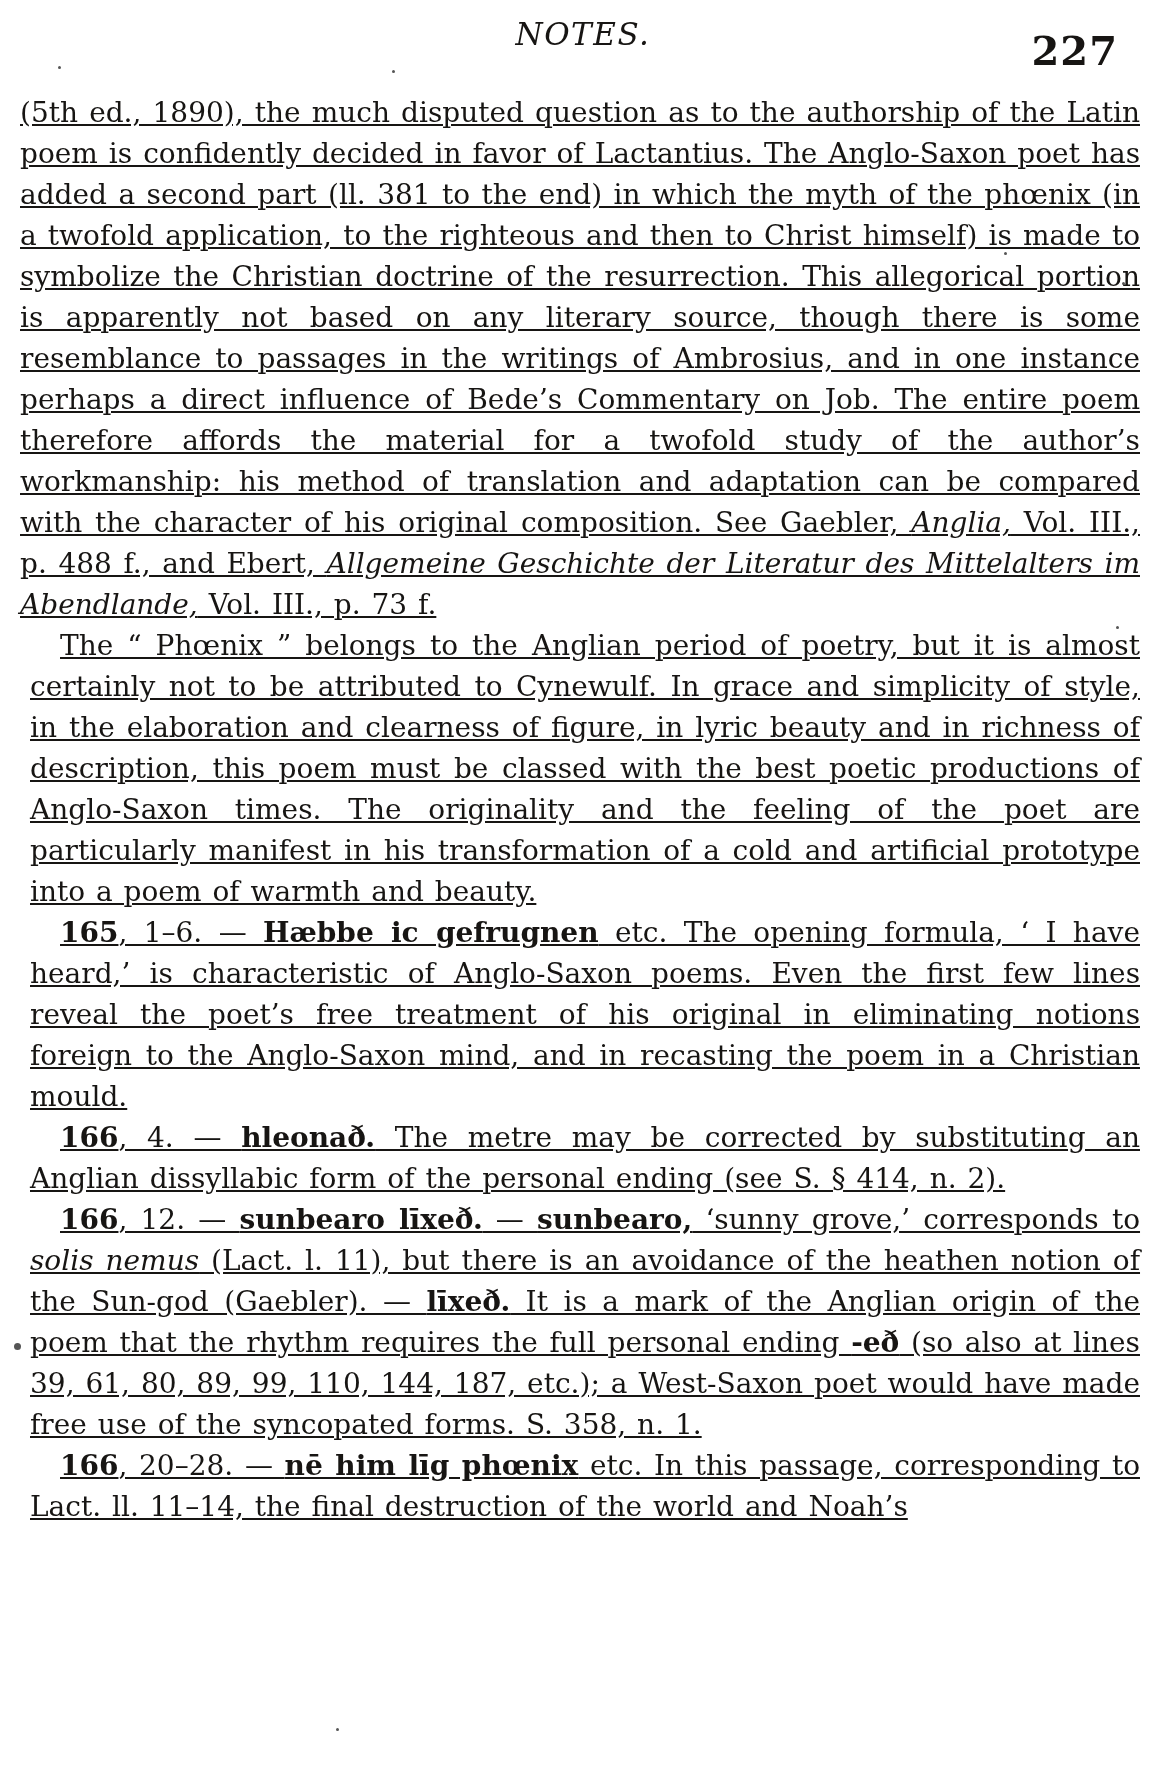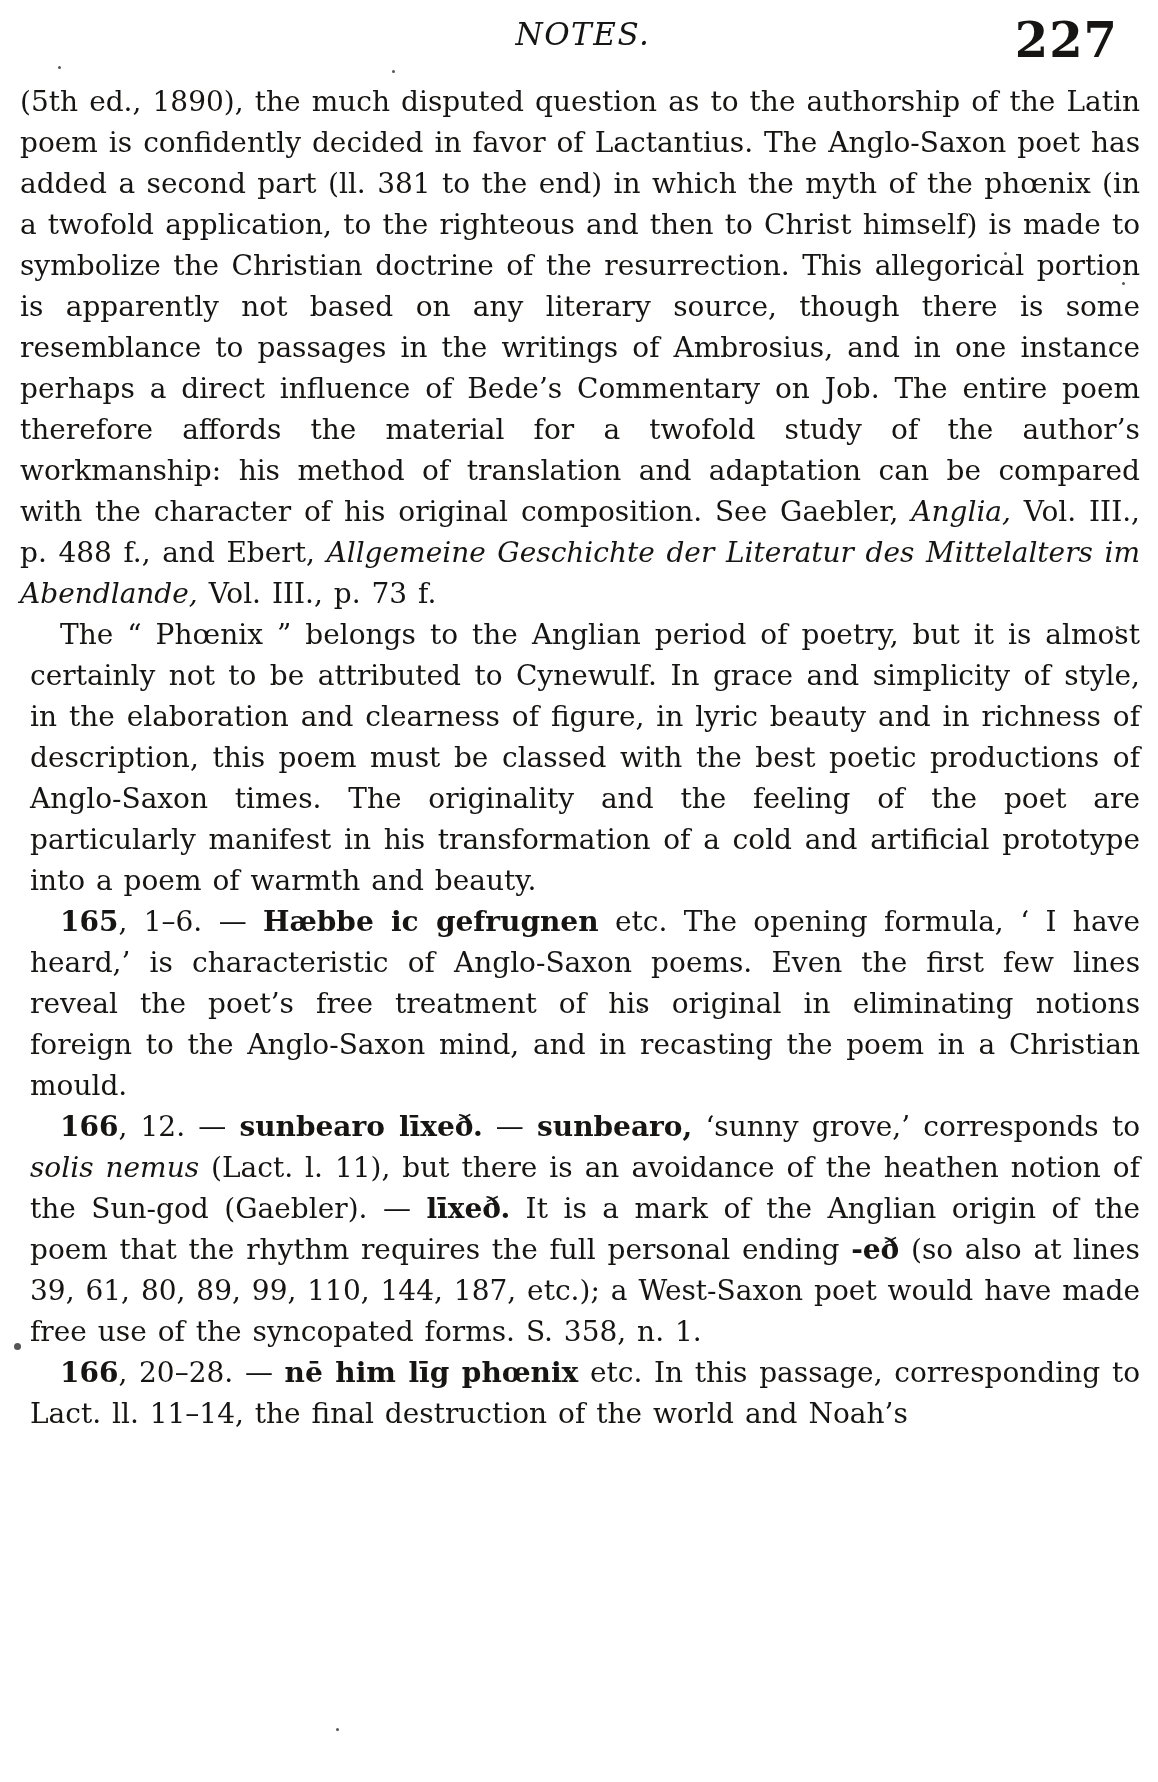--- a/index.html
+++ b/index.html
@@ -12,32 +12,33 @@
     overflow:hidden;
   }
   .running-head {
     position:absolute; top:16px; left:4px; width:100%;
     text-align:center;
     font-style:italic;
     font-size:31px;
     letter-spacing:1.5px;
   }
   .page-number {
-    position:absolute; top:12px; right:40px;
-    font-size:48px;
+    position:absolute; top:27px; right:40px;
+    font-size:40px;
     font-weight:bold;
     letter-spacing:1px;
     text-align:right;
   }
   .page-body {
-    position:absolute; top:81px; left:20px; width:1120px;
+    position:absolute; top:92px; left:20px; width:1120px;
     font-size:28px;
     line-height:41px;
     text-align:justify;
     word-spacing:2px;
+    text-decoration:underline;
   }
   .page-body p { margin:0; padding:0; }
   .page-body p.indent { text-indent:30px;margin-left:10px; }
   .seg-normal { font-style:normal; font-weight:normal; }
   .seg-italic { font-style:italic; }
   .seg-bold   { font-weight:bold; }
   .speck {
     position:absolute;
     background:#2b2b2b;
     border-radius:50%;
@@ -47,20 +48,21 @@
 </head>
 <body>
 
 <div class="page">
   <div class="running-head">NOTES.</div>
   <div class="page-number">227</div>
   <div class="page-body">
       <p class=""><span class="seg-normal">(5th ed., 1890), the much disputed question as to the authorship of the Latin poem is confidently decided in favor of Lactantius. The Anglo-Saxon poet has added a second part (ll. 381 to the end) in which the myth of the phœnix (in a twofold application, to the righteous and then to Christ himself) is made to symbolize the Christian doctrine of the resurrection. This allegorical portion is apparently not based on any literary source, though there is some resemblance to passages in the writings of Ambrosius, and in one instance perhaps a direct influence of Bede’s Commentary on Job. The entire poem therefore affords the material for a twofold study of the author’s workmanship: his method of translation and adaptation can be compared with the character of his original composition. See Gaebler, </span><span class="seg-italic">Anglia,</span><span class="seg-normal"> Vol. III., p. 488 f., and Ebert, </span><span class="seg-italic">Allgemeine Geschichte der Literatur des Mittelalters im Abendlande,</span><span class="seg-normal"> Vol. III., p. 73 f.</span></p>
       <p class="indent"><span class="seg-normal">The “ Phœnix ” belongs to the Anglian period of poetry, but it is almost certainly not to be attributed to Cynewulf. In grace and simplicity of style, in the elaboration and clearness of figure, in lyric beauty and in richness of description, this poem must be classed with the best poetic productions of Anglo-Saxon times. The originality and the feeling of the poet are particularly manifest in his transformation of a cold and artificial prototype into a poem of warmth and beauty.</span></p>
       <p class="indent"><span class="seg-bold">165</span><span class="seg-normal">, 1–6. — </span><span class="seg-bold">Hæbbe ic gefrugnen</span><span class="seg-normal"> etc. The opening formula, ‘ I have heard,’ is characteristic of Anglo-Saxon poems. Even the first few lines reveal the poet’s free treatment of his original in eliminating notions foreign to the Anglo-Saxon mind, and in recasting the poem in a Christian mould.</span></p>
+      <p class="indent"><span class="seg-bold">166</span><span class="seg-normal">, 4. — </span><span class="seg-bold">hleonað.</span><span class="seg-normal"> The metre may be corrected by substituting an Anglian dissyllabic form of the personal ending (see S. § 414, n. 2).</span></p>
       <p class="indent"><span class="seg-bold">166</span><span class="seg-normal">, 12. — </span><span class="seg-bold">sunbearo līxeð.</span><span class="seg-normal"> — </span><span class="seg-bold">sunbearo,</span><span class="seg-normal"> ‘sunny grove,’ corresponds to </span><span class="seg-italic">solis nemus</span><span class="seg-normal"> (Lact. l. 11), but there is an avoidance of the heathen notion of the Sun-god (Gaebler). — </span><span class="seg-bold">līxeð.</span><span class="seg-normal"> It is a mark of the Anglian origin of the poem that the rhythm requires the full personal ending </span><span class="seg-bold">-eð</span><span class="seg-normal"> (so also at lines 39, 61, 80, 89, 99, 110, 144, 187, etc.); a West-Saxon poet would have made free use of the syncopated forms. S. 358, n. 1.</span></p>
       <p class="indent"><span class="seg-bold">166</span><span class="seg-normal">, 20–28. — </span><span class="seg-bold">nē him līg phœnix</span><span class="seg-normal"> etc. In this passage, corresponding to Lact. ll. 11–14, the final destruction of the world and Noah’s</span></p>
     </div>
 <div class="speck" style="left: 14px; top: 1343px; width: 7px; height: 7px;"></div>
     <div class="speck" style="left: 392px; top: 70px; width: 3px; height: 3px;"></div>
     <div class="speck" style="left: 58px; top: 66px; width: 3px; height: 3px;"></div>
     <div class="speck" style="left: 1004px; top: 252px; width: 3px; height: 3px;"></div>
     <div class="speck" style="left: 1122px; top: 282px; width: 3px; height: 3px;"></div>
     <div class="speck" style="left: 640px; top: 1008px; width: 3px; height: 3px;"></div>
     <div class="speck" style="left: 1086px; top: 1256px; width: 3px; height: 3px;"></div>

